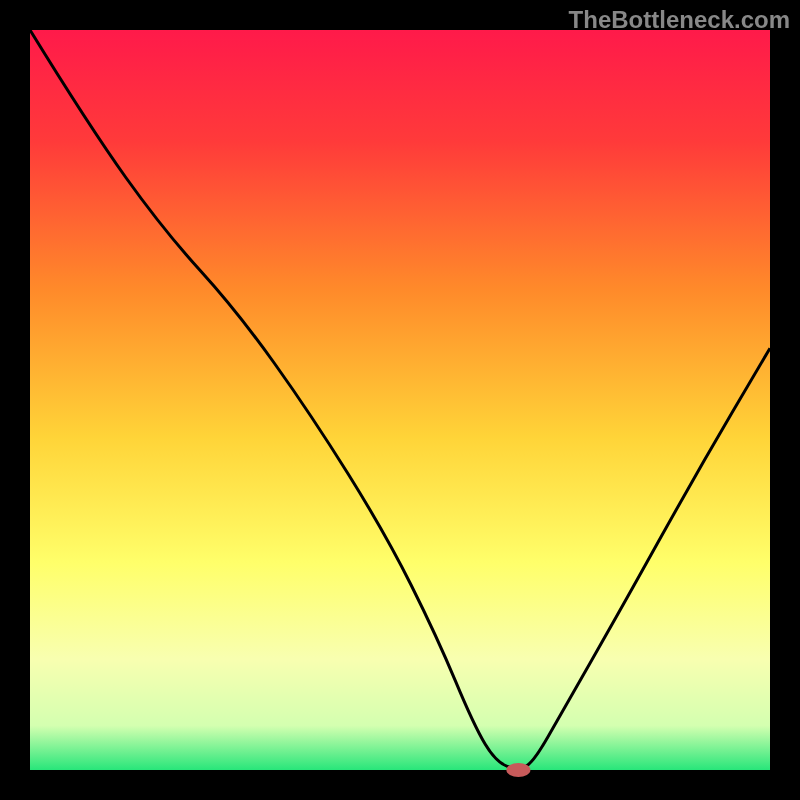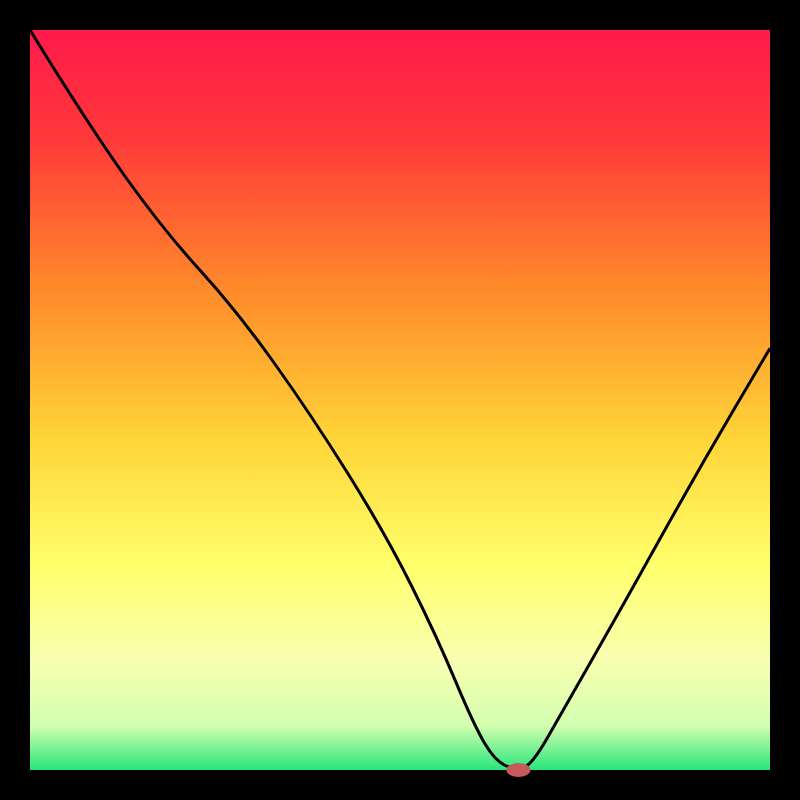--- a/index.html
+++ b/index.html
@@ -25,20 +25,21 @@
     z-index: 10;
   }
   svg {
     display: block;
   }
 </style>
 </head>
 <body>
 
 <div class="container">
+  <div class="watermark">TheBottleneck.com</div>
   <svg id="chart-svg" width="800" height="800">
     <defs>
       <linearGradient id="bg-grad" x1="0" y1="0" x2="0" y2="1">
           <stop offset="0%" stop-color="#ff1a4a"></stop>
           <stop offset="15%" stop-color="#ff3a3a"></stop>
           <stop offset="35%" stop-color="#ff8a2a"></stop>
           <stop offset="55.00000000000001%" stop-color="#ffd438"></stop>
           <stop offset="72%" stop-color="#ffff6a"></stop>
           <stop offset="85%" stop-color="#f8ffb0"></stop>
           <stop offset="94%" stop-color="#d4ffb0"></stop>

